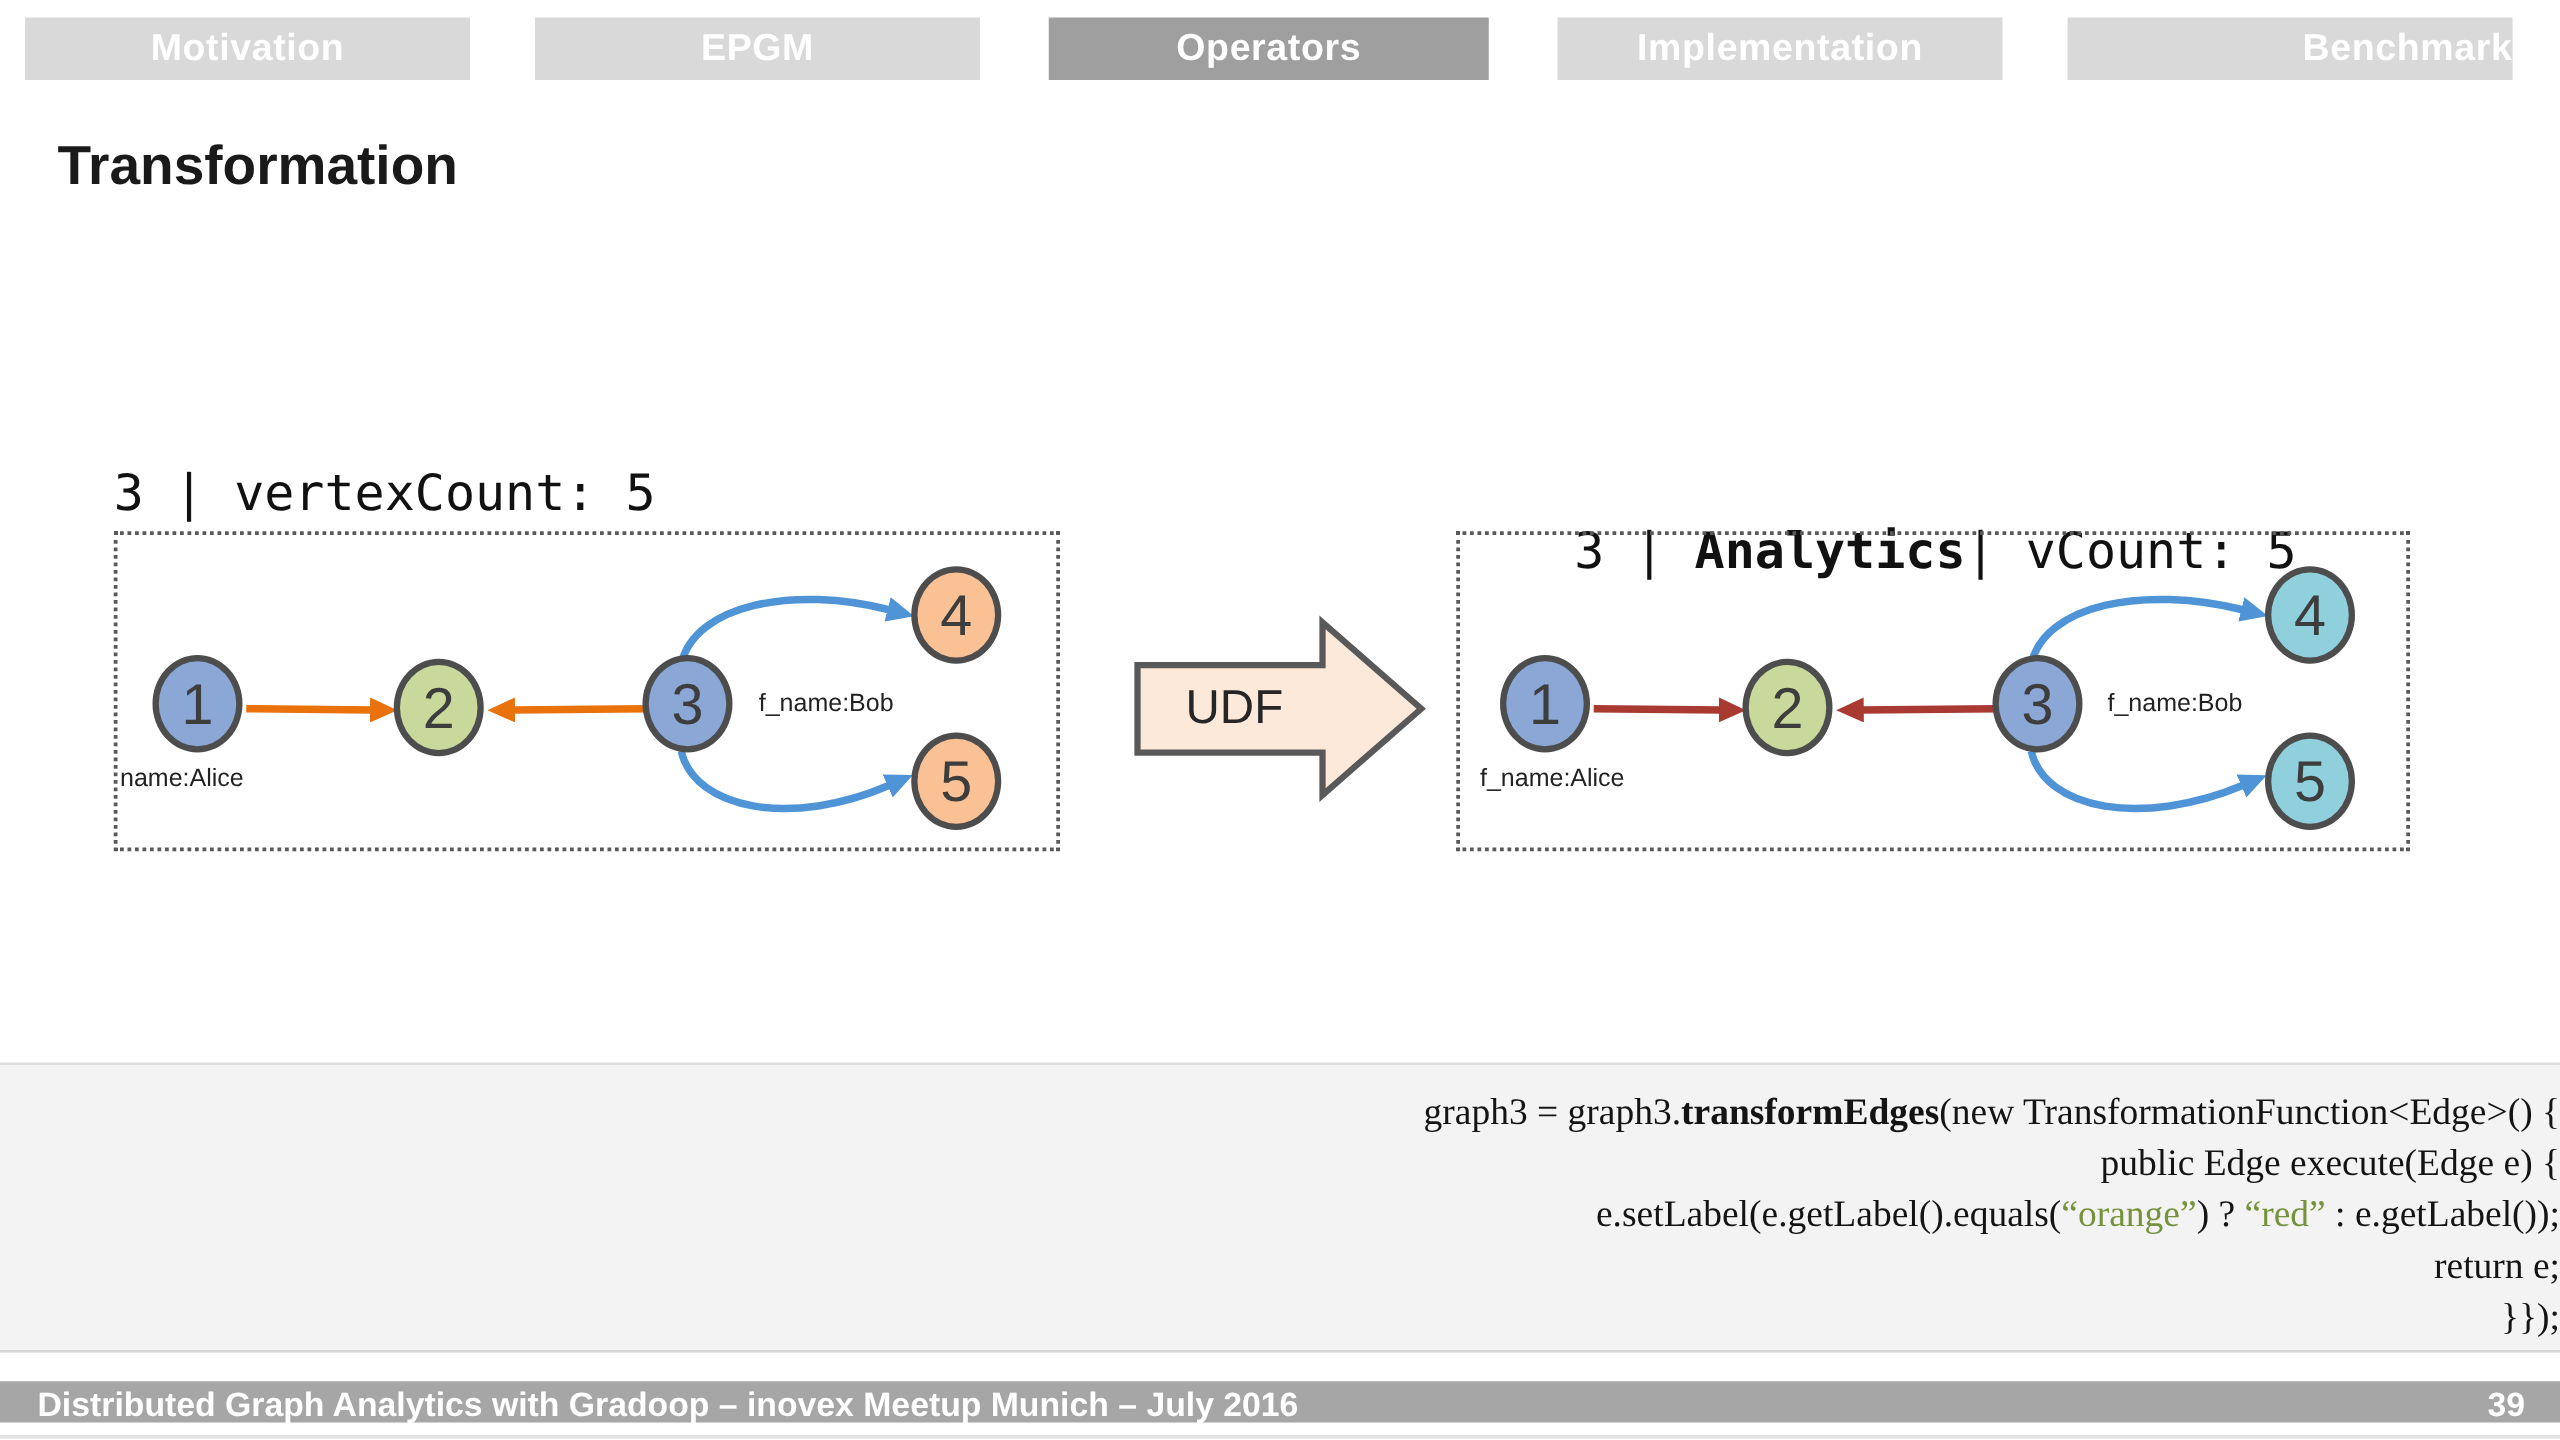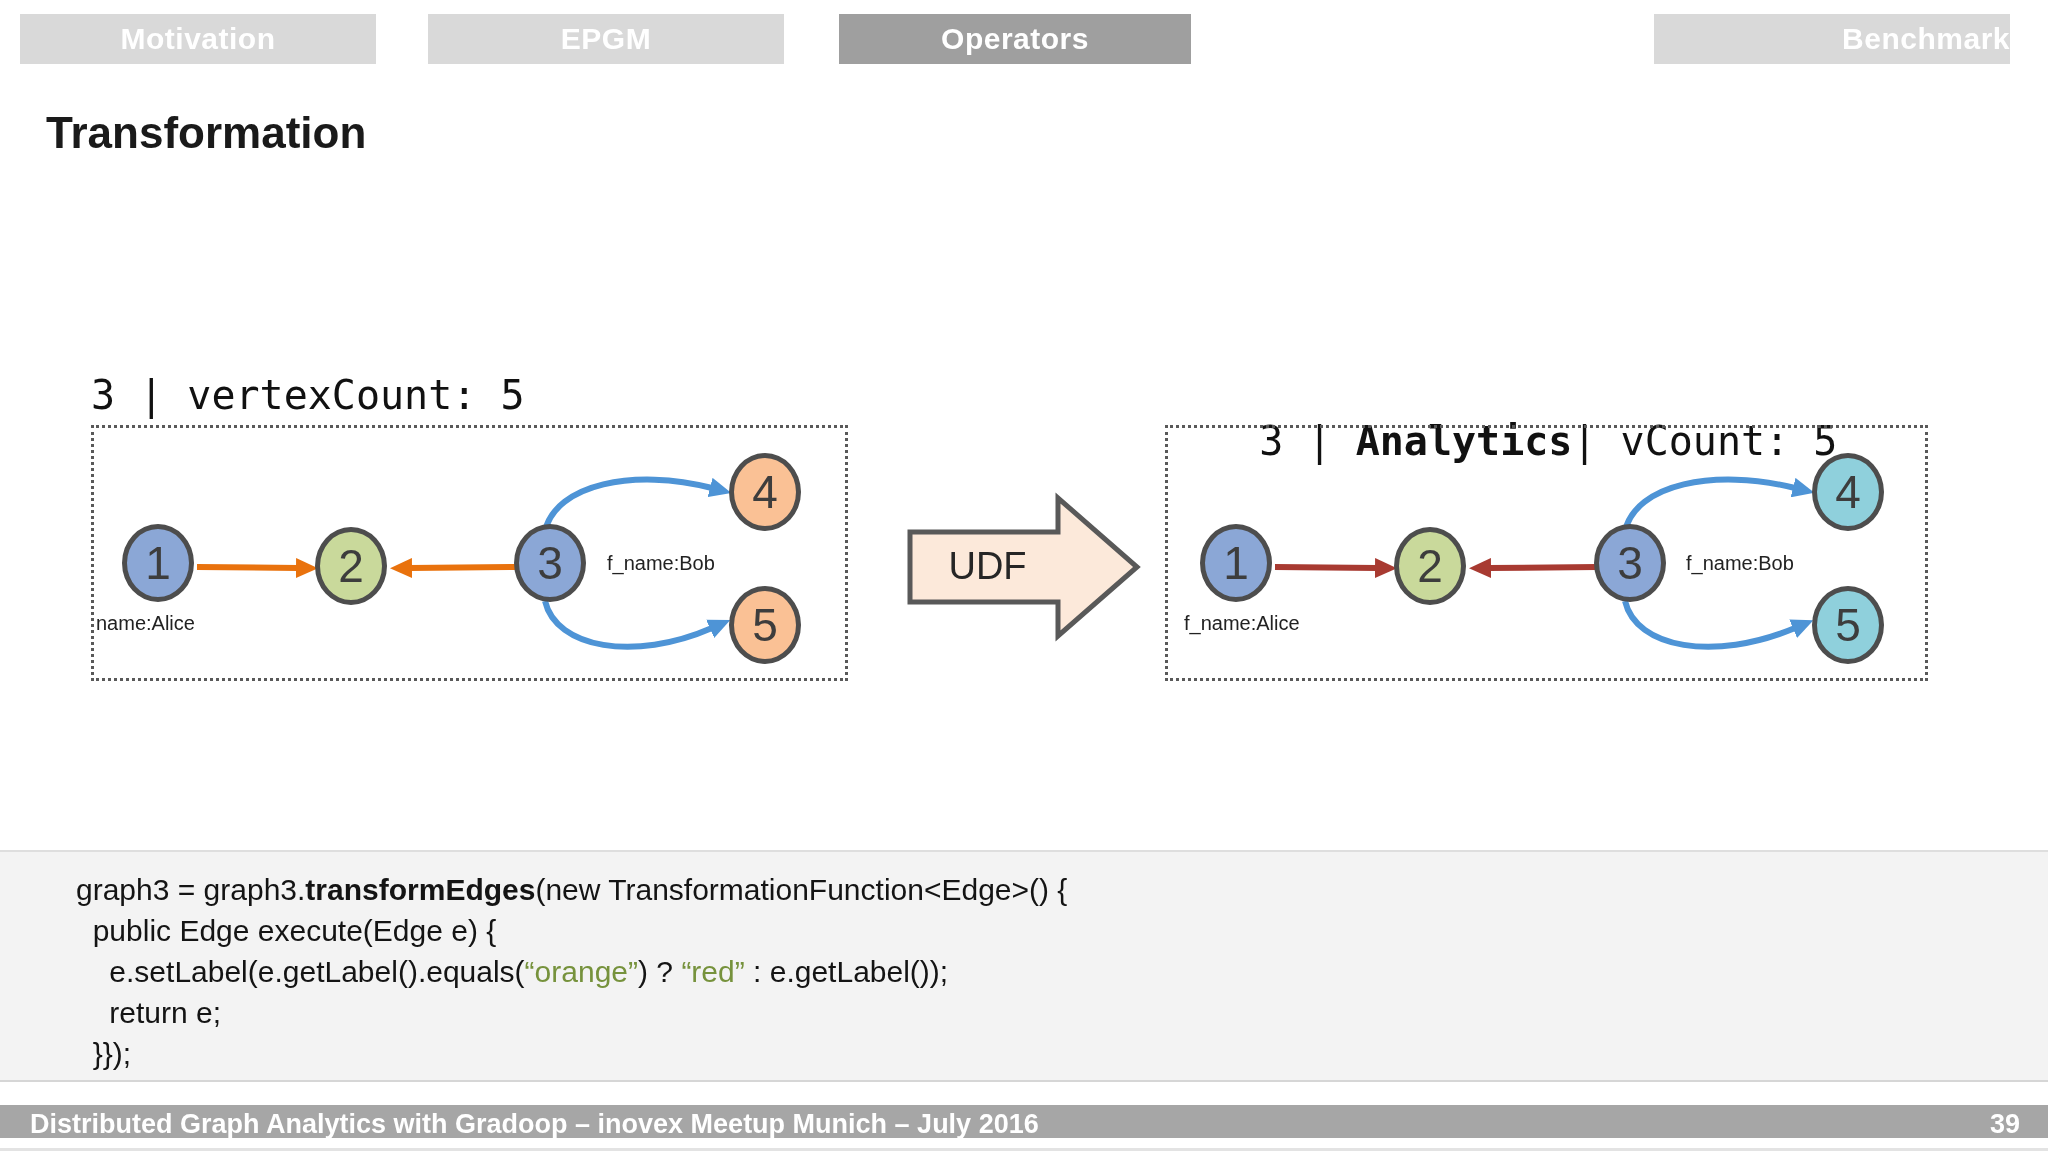--- a/index.html
+++ b/index.html
@@ -112,25 +112,26 @@
   .code-block {
     position: absolute;
     left: 0; top: 850px;
     width: 2048px; height: 232px;
     background: var(--code-bg);
     border-top: 2px solid #dedede;
     border-bottom: 2px solid #d6d6d6;
     padding: 17px 0 0 76px;
   }
   .code-line {
-    font-family: Liberation Sans, sans-serif;
+    font-family: Liberation Serif, serif;
     font-size: 30px;
     line-height: 41px;
     color: #141414;
     white-space: pre;
+    text-align: right;
   }
   .code-line .kw-bold { font-weight: bold; }
   .code-line .str { color: var(--code-string); }
 
   
   .footer-bar {
     position: absolute;
     left: 0; top: 1105px;
     width: 2048px; height: 33px;
     background: var(--footer-bar);
@@ -149,20 +150,21 @@
   }
 </style>
 </head>
 <body>
 
 <div class="slide">
 
   <div class="tab tab1">Motivation</div>
   <div class="tab tab2">EPGM</div>
   <div class="tab tab3 active">Operators</div>
+  <div class="tab tab4">Implementation</div>
   <div class="tab tab5">Benchmark</div>
 
   <h1 class="page-title">Transformation</h1>
 
   <div class="graph-header gh-left">3 | vertexCount: 5</div>
 
   <div class="graph-header gh-right">
     <span>3 | </span><span class="bold">Analytics</span><span>| vCount: 5</span>
   </div>
 

